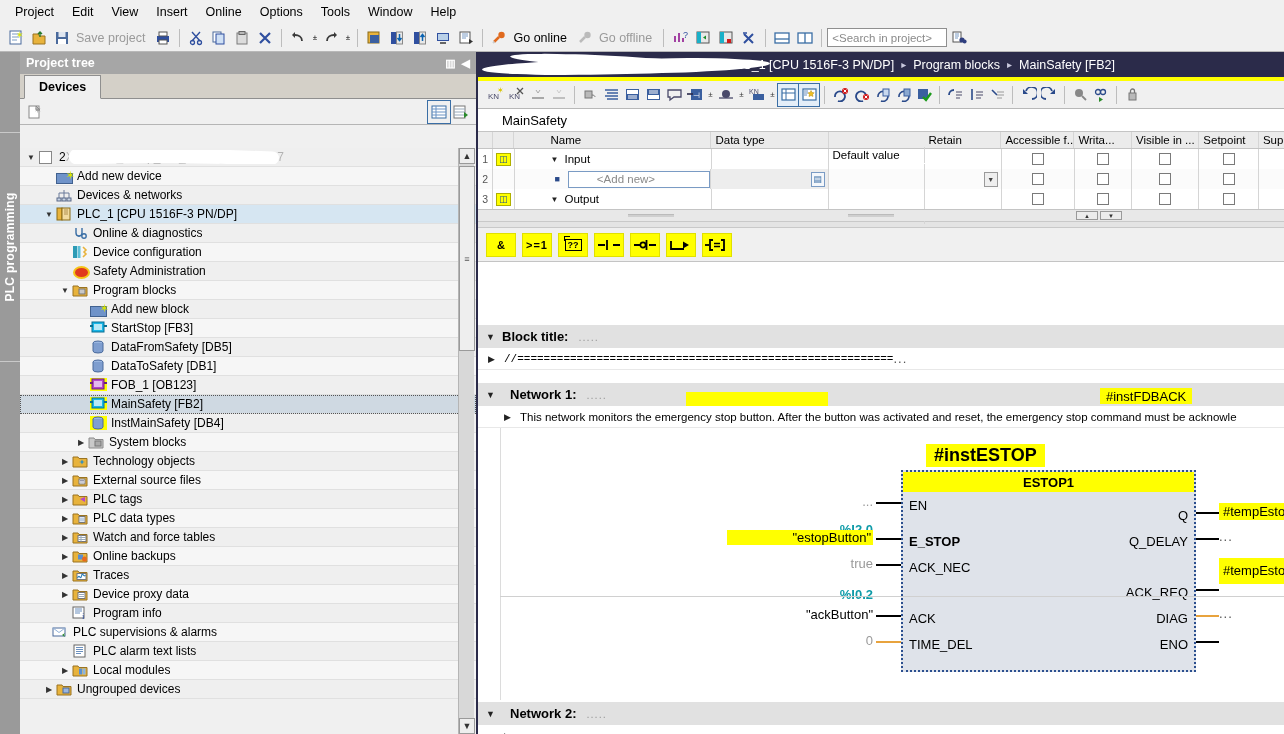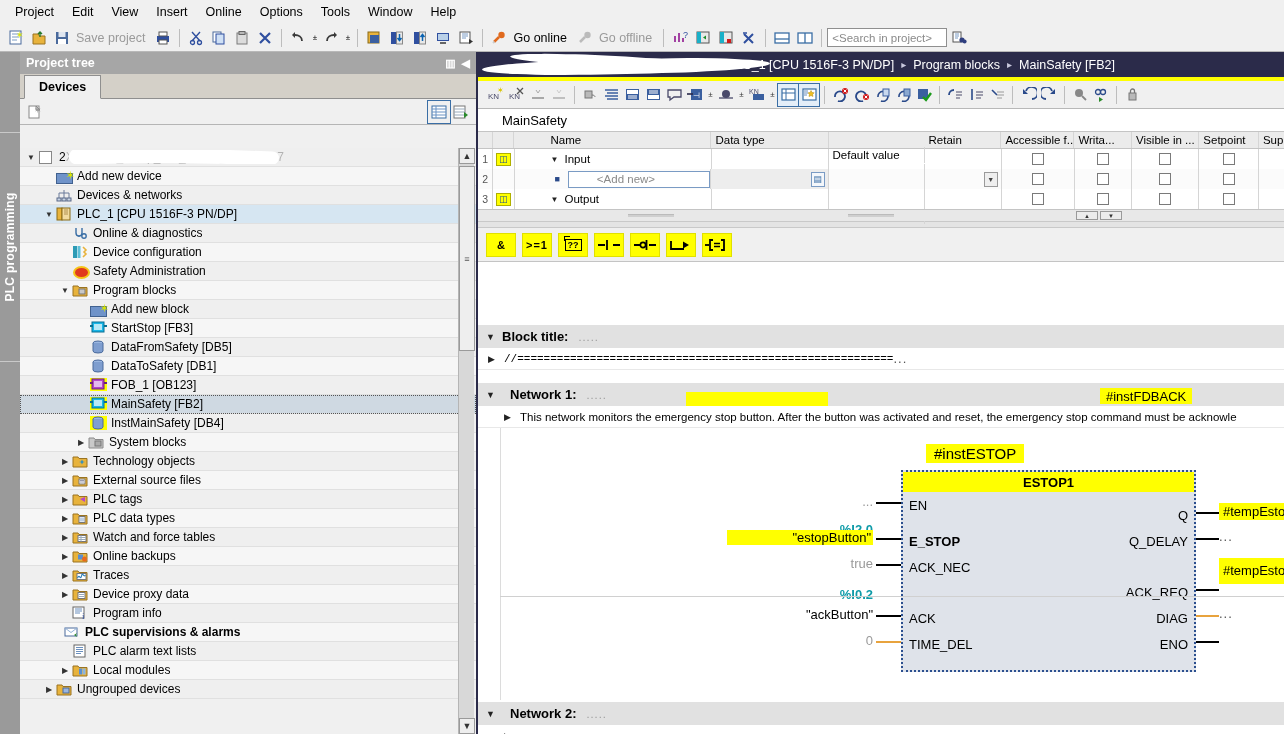--- a/index.html
+++ b/index.html
@@ -289,21 +289,21 @@
 
   
   .canvas {
     position: relative; background: #ffffff; border-left: 1px solid #dcdcdc;
     margin-left: 22px; height: 272px;
   }
 
   .fbwrap { position: absolute; left: 210px; top: 42px; }
   .fbinst {
     position: absolute; left: 215px; top: -26px; background: #ffff00;
-    font-size: 15px; padding: 1px 8px; white-space: nowrap;
+    font-size: 18px; padding: 1px 8px; white-space: nowrap; font-weight: bold;
   }
   .fbbox {
     position: absolute; left: 190px; top: 0; width: 295px; height: 202px;
     background: #dfe3ea; border: 2px dotted #2b4f8f;
   }
   .fbtitle {
     height: 20px; background: #ffff00; display: flex; align-items: center;
     justify-content: center; font-weight: bold; font-size: 13px;
   }
   .pin {
@@ -821,21 +821,21 @@
       <span class="ticon">
         <svg width="16" height="14">
               <rect x="1" y="1" width="11" height="11" fill="#fff" stroke="#666"></rect>
               <path d="M3 3h7M3 5h7M3 7h5" stroke="#6a8fbe"></path>
               <text x="10" y="13" font-size="9" fill="#2f4f9f" font-family="serif">i</text>
             </svg>
       </span>
       <span class="tlbl">Program info</span>
     </div>
 
-    <div class="trow" style="padding-left:44px;font-weight:bold;">
+    <div class="trow" style="padding-left:32px;">
       <span class="ticon">
         <svg width="16" height="14">
               <rect x="1" y="3" width="12" height="8" fill="#fff" stroke="#4a6a9c"></rect>
               <path d="M1 3l6 4.5L13 3" stroke="#8fb0d8" fill="none"></path>
               <path d="M10 10l3 2-1-2 1-2z" fill="#2a8a2a"></path>
             </svg>
       </span>
       <span class="tlbl">PLC supervisions &amp; alarms</span>
     </div>
 

